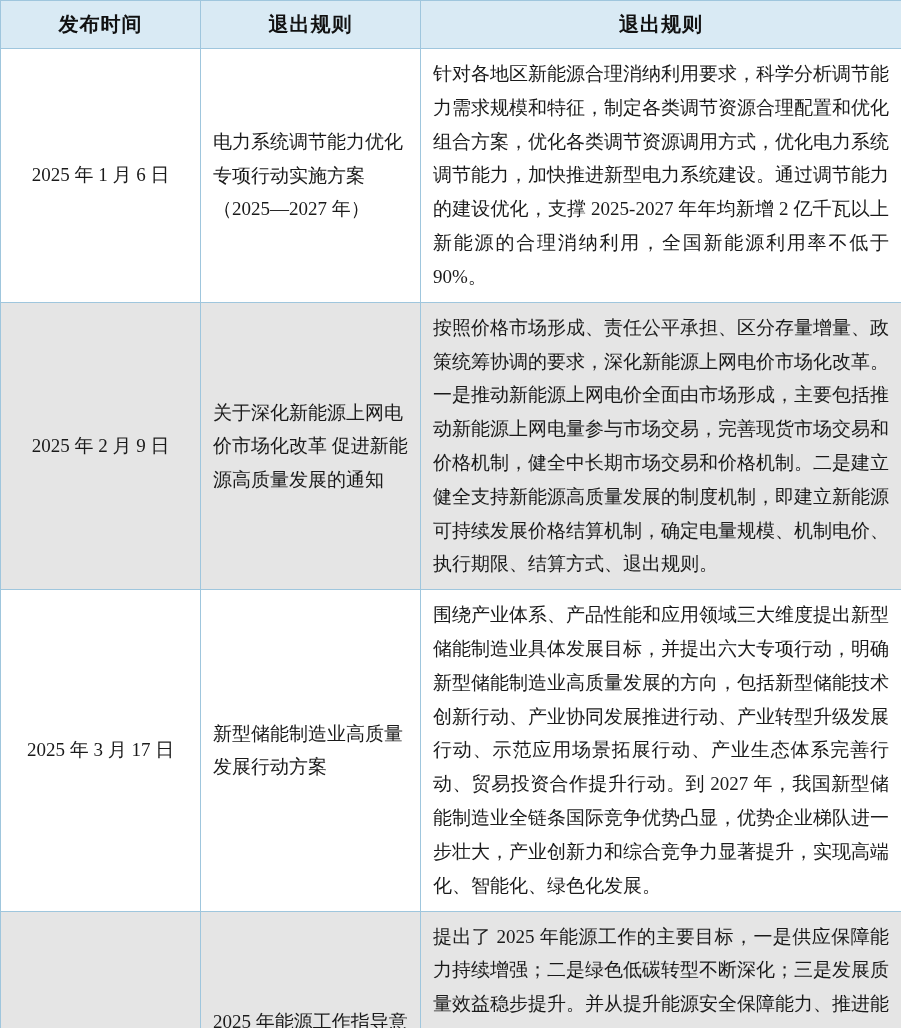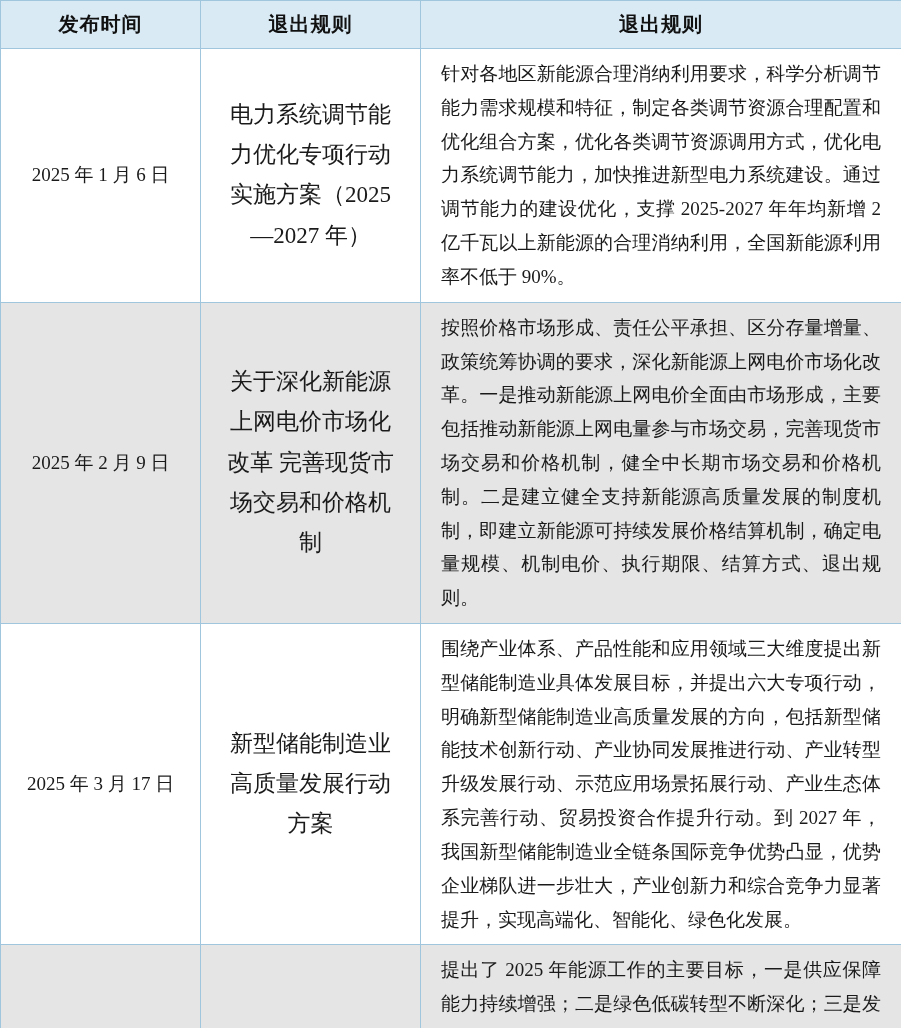--- a/index.html
+++ b/index.html
@@ -23,21 +23,21 @@
     table-layout: fixed;
   }
   table.policy-table col.c-date { width: 200px; }
   table.policy-table col.c-name { width: 220px; }
   table.policy-table col.c-content { width: 481px; }
 
   table.policy-table th,
   table.policy-table td {
     border: 1px solid #9fc6dd;
     vertical-align: middle;
-    padding: 8px 20px;
+    padding: 8px 12px;
     box-sizing: border-box;
   }
   table.policy-table thead th {
     background: #d9eaf4;
     text-align: center;
     font-weight: bold;
     font-size: 20px;
     letter-spacing: 1px;
     padding: 10px 8px;
     color: #111;
@@ -48,22 +48,22 @@
   table.policy-table tbody tr.row-odd td {
     background: #e5e5e5;
   }
   td.cell-date {
     text-align: center;
     font-size: 19px;
     line-height: 1.6;
     white-space: nowrap;
   }
   td.cell-name {
-    text-align: center;
-    font-size: 23px;
+    text-align: left;
+    font-size: 19px;
     line-height: 1.75;
     padding-left: 14px;
     padding-right: 10px;
   }
   td.cell-content {
     text-align: justify;
     text-justify: inter-ideograph;
     font-size: 19px;
     line-height: 1.78;
     padding-left: 14px;
@@ -88,21 +88,21 @@
       </tr>
     </thead>
     <tbody>
       <tr class="row-even">
         <td class="cell-date">2025 年 1 月 6 日</td>
         <td class="cell-name">电力系统调节能力优化专项行动实施方案（2025—2027 年）</td>
         <td class="cell-content">针对各地区新能源合理消纳利用要求，科学分析调节能力需求规模和特征，制定各类调节资源合理配置和优化组合方案，优化各类调节资源调用方式，优化电力系统调节能力，加快推进新型电力系统建设。通过调节能力的建设优化，支撑 2025-2027 年年均新增 2 亿千瓦以上新能源的合理消纳利用，全国新能源利用率不低于 90%。</td>
       </tr>
       <tr class="row-odd">
         <td class="cell-date">2025 年 2 月 9 日</td>
-        <td class="cell-name">关于深化新能源上网电价市场化改革 完善现货市场交易和价格机制</td>
+        <td class="cell-name">关于深化新能源上网电价市场化改革 促进新能源高质量发展的通知</td>
         <td class="cell-content">按照价格市场形成、责任公平承担、区分存量增量、政策统筹协调的要求，深化新能源上网电价市场化改革。一是推动新能源上网电价全面由市场形成，主要包括推动新能源上网电量参与市场交易，完善现货市场交易和价格机制，健全中长期市场交易和价格机制。二是建立健全支持新能源高质量发展的制度机制，即建立新能源可持续发展价格结算机制，确定电量规模、机制电价、执行期限、结算方式、退出规则。</td>
       </tr>
       <tr class="row-even">
         <td class="cell-date">2025 年 3 月 17 日</td>
         <td class="cell-name">新型储能制造业高质量发展行动方案</td>
         <td class="cell-content">围绕产业体系、产品性能和应用领域三大维度提出新型储能制造业具体发展目标，并提出六大专项行动，明确新型储能制造业高质量发展的方向，包括新型储能技术创新行动、产业协同发展推进行动、产业转型升级发展行动、示范应用场景拓展行动、产业生态体系完善行动、贸易投资合作提升行动。到 2027 年，我国新型储能制造业全链条国际竞争优势凸显，优势企业梯队进一步壮大，产业创新力和综合竞争力显著提升，实现高端化、智能化、绿色化发展。</td>
       </tr>
       <tr class="row-odd">
         <td class="cell-date">2025 年 2 月 27 日</td>
         <td class="cell-name">2025 年能源工作指导意见</td>

